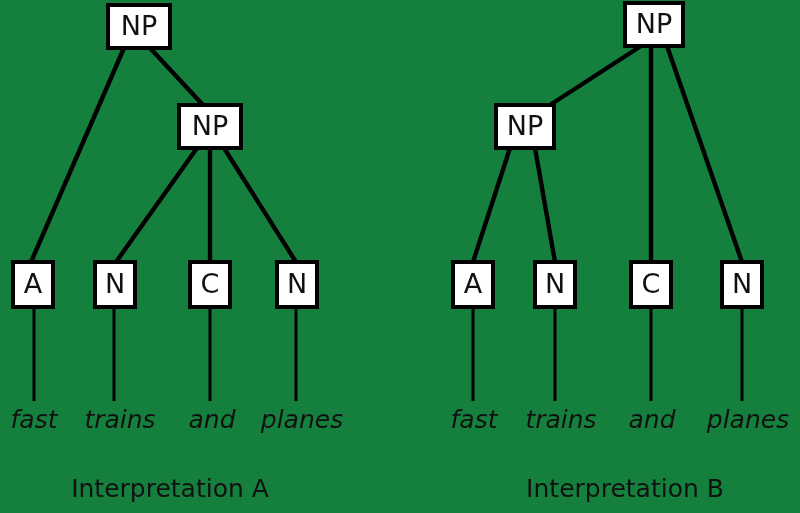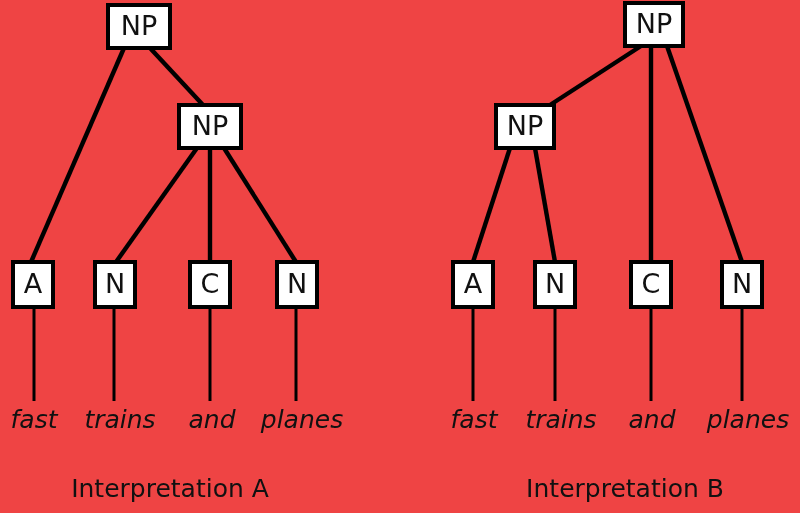--- a/index.html
+++ b/index.html
@@ -10,21 +10,21 @@
   body {
     width: 800px;
     height: 513px;
     overflow: hidden;
     font-family: "DejaVu Sans", "Liberation Sans", sans-serif;
   }
   #figure {
     position: relative;
     width: 800px;
     height: 513px;
-    background: #ef4444;
+    background: #15803d;
   }
   svg.tree-canvas {
     position: absolute;
     top: 0;
     left: 0;
     width: 800px;
     height: 513px;
     display: block;
   }
   .node-box {

